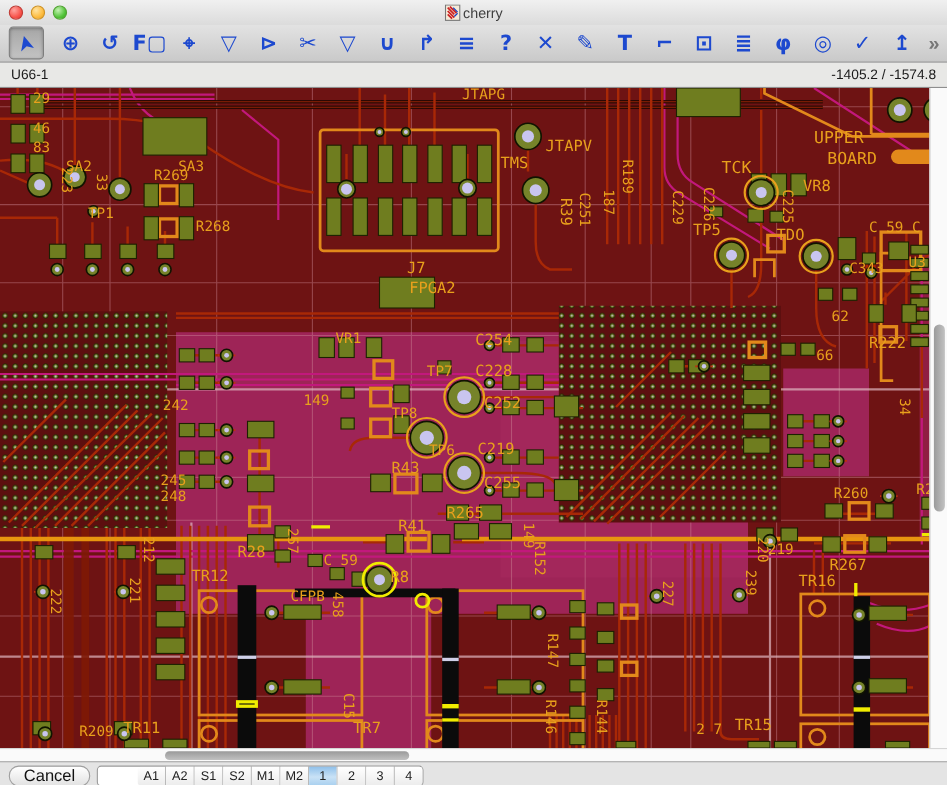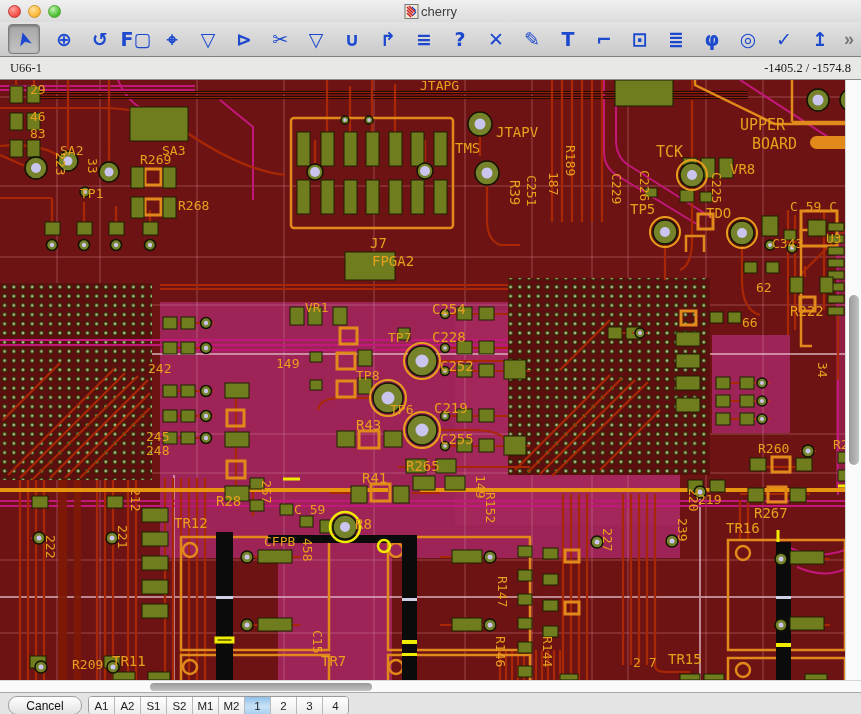--- a/index.html
+++ b/index.html
@@ -20,21 +20,21 @@
     display:flex;align-items:center;padding:0 8px;box-sizing:border-box;gap:12px;}
   .tool{width:24px;height:28px;display:flex;align-items:center;justify-content:center;border-radius:4px;flex:0 0 auto;}
   .tool .glyph{font-size:19px;line-height:1;color:#1d49cf;font-weight:bold;font-family:"DejaVu Sans",sans-serif;}
   .tool.selected{background:linear-gradient(#a6a6a6,#c3c3c3);border:1px solid #7d7d7d;
     box-shadow:inset 0 1px 3px rgba(0,0,0,.35);width:30px;}
   .tool.selected .glyph{display:inline-block;transform:rotate(-105deg);}
   #overflow{margin-left:auto;color:#777;font-size:18px;font-weight:bold;}
   
   #statusbar{position:absolute;left:0;top:57px;width:861px;height:23px;background:#e8e8e6;
     border-bottom:1px solid #8e8e8e;display:flex;align-items:center;justify-content:space-between;
-    padding:0 10px;box-sizing:border-box;font-size:12.5px;color:#1a1a1a;font-family:Liberation Serif, serif;}
+    padding:0 10px;box-sizing:border-box;font-size:12.5px;color:#1a1a1a;}
   
   #canvas{position:absolute;left:0;top:80px;width:845px;height:600px;display:block;background:#6e1313;}
   
   .g1{stroke:#d28f9e;stroke-opacity:.42;stroke-width:1;fill:none}
   .g2{stroke:#e0b8c2;stroke-opacity:.7;stroke-width:2;fill:none}
   .mg{stroke:#c2187c;stroke-width:2;fill:none}
   .rd{stroke:#a82806;stroke-width:2.2;fill:none}
   .rdx{stroke:#c03010;stroke-width:1.5;fill:none}
   .pad{fill:#6f7d1f;stroke:#1c2100;stroke-width:1}
   .osq{fill:none;stroke:#e2891b;stroke-width:3}
@@ -52,26 +52,26 @@
   #vscroll{position:absolute;left:845px;top:80px;width:16px;height:600px;background:#fafafa;border-left:1px solid #d5d5d5;box-sizing:border-box;}
   #vthumb{position:absolute;left:2.5px;top:215px;width:10px;height:170px;border-radius:6px;
     background:linear-gradient(90deg,#9a9a9a,#c2c2c2);}
   #hstrip{position:absolute;left:0;top:680px;width:861px;height:12px;background:#fafafa;border-top:1px solid #d5d5d5;box-sizing:border-box;}
   #hthumb{position:absolute;left:150px;top:1.5px;width:222px;height:8px;border-radius:5px;
     background:linear-gradient(#9a9a9a,#c2c2c2);}
   
   #bottombar{position:absolute;left:0;top:692px;width:861px;height:22px;background:#e4e4e4;
     border-top:1px solid #a8a8a8;box-sizing:border-box;}
   #cancel{position:absolute;left:8px;top:3px;width:72px;height:17px;border-radius:9px;
-    background:linear-gradient(#ffffff,#e2e2e2);border:1px solid #9f9f9f;font-size:12px;color:#111;
+    background:linear-gradient(#ffffff,#e2e2e2);border:1px solid #9f9f9f;font-size:15px;color:#111;
     display:flex;align-items:center;justify-content:center;font-family:"Liberation Sans",sans-serif;}
   #tabs{position:absolute;left:88px;top:3px;height:17px;display:flex;border:1px solid #9b9b9b;border-radius:4px;overflow:visible;background:#fff;}
   .tab{position:relative;width:25px;height:17px;display:flex;align-items:center;justify-content:center;
     font-size:11.5px;color:#222;border-right:1px solid #b9b9b9;background:linear-gradient(#ffffff,#ececec);}
-  .tab:first-child{border-radius:3px 0 0 3px;}
+  .tab:first-child{border-radius:3px 0 0 3px;margin-left:36px;}
   .tab:last-child{border-right:none;border-radius:0 3px 3px 0;}
   .tab.selected{background:linear-gradient(#8fc0ea,#c9e2f6 55%,#a9d0ef);}
 </style>
 </head>
 <body>
 
 <div id="window">
 
   <div id="titlebar">
     <div class="tl" id="tl-close"></div>

